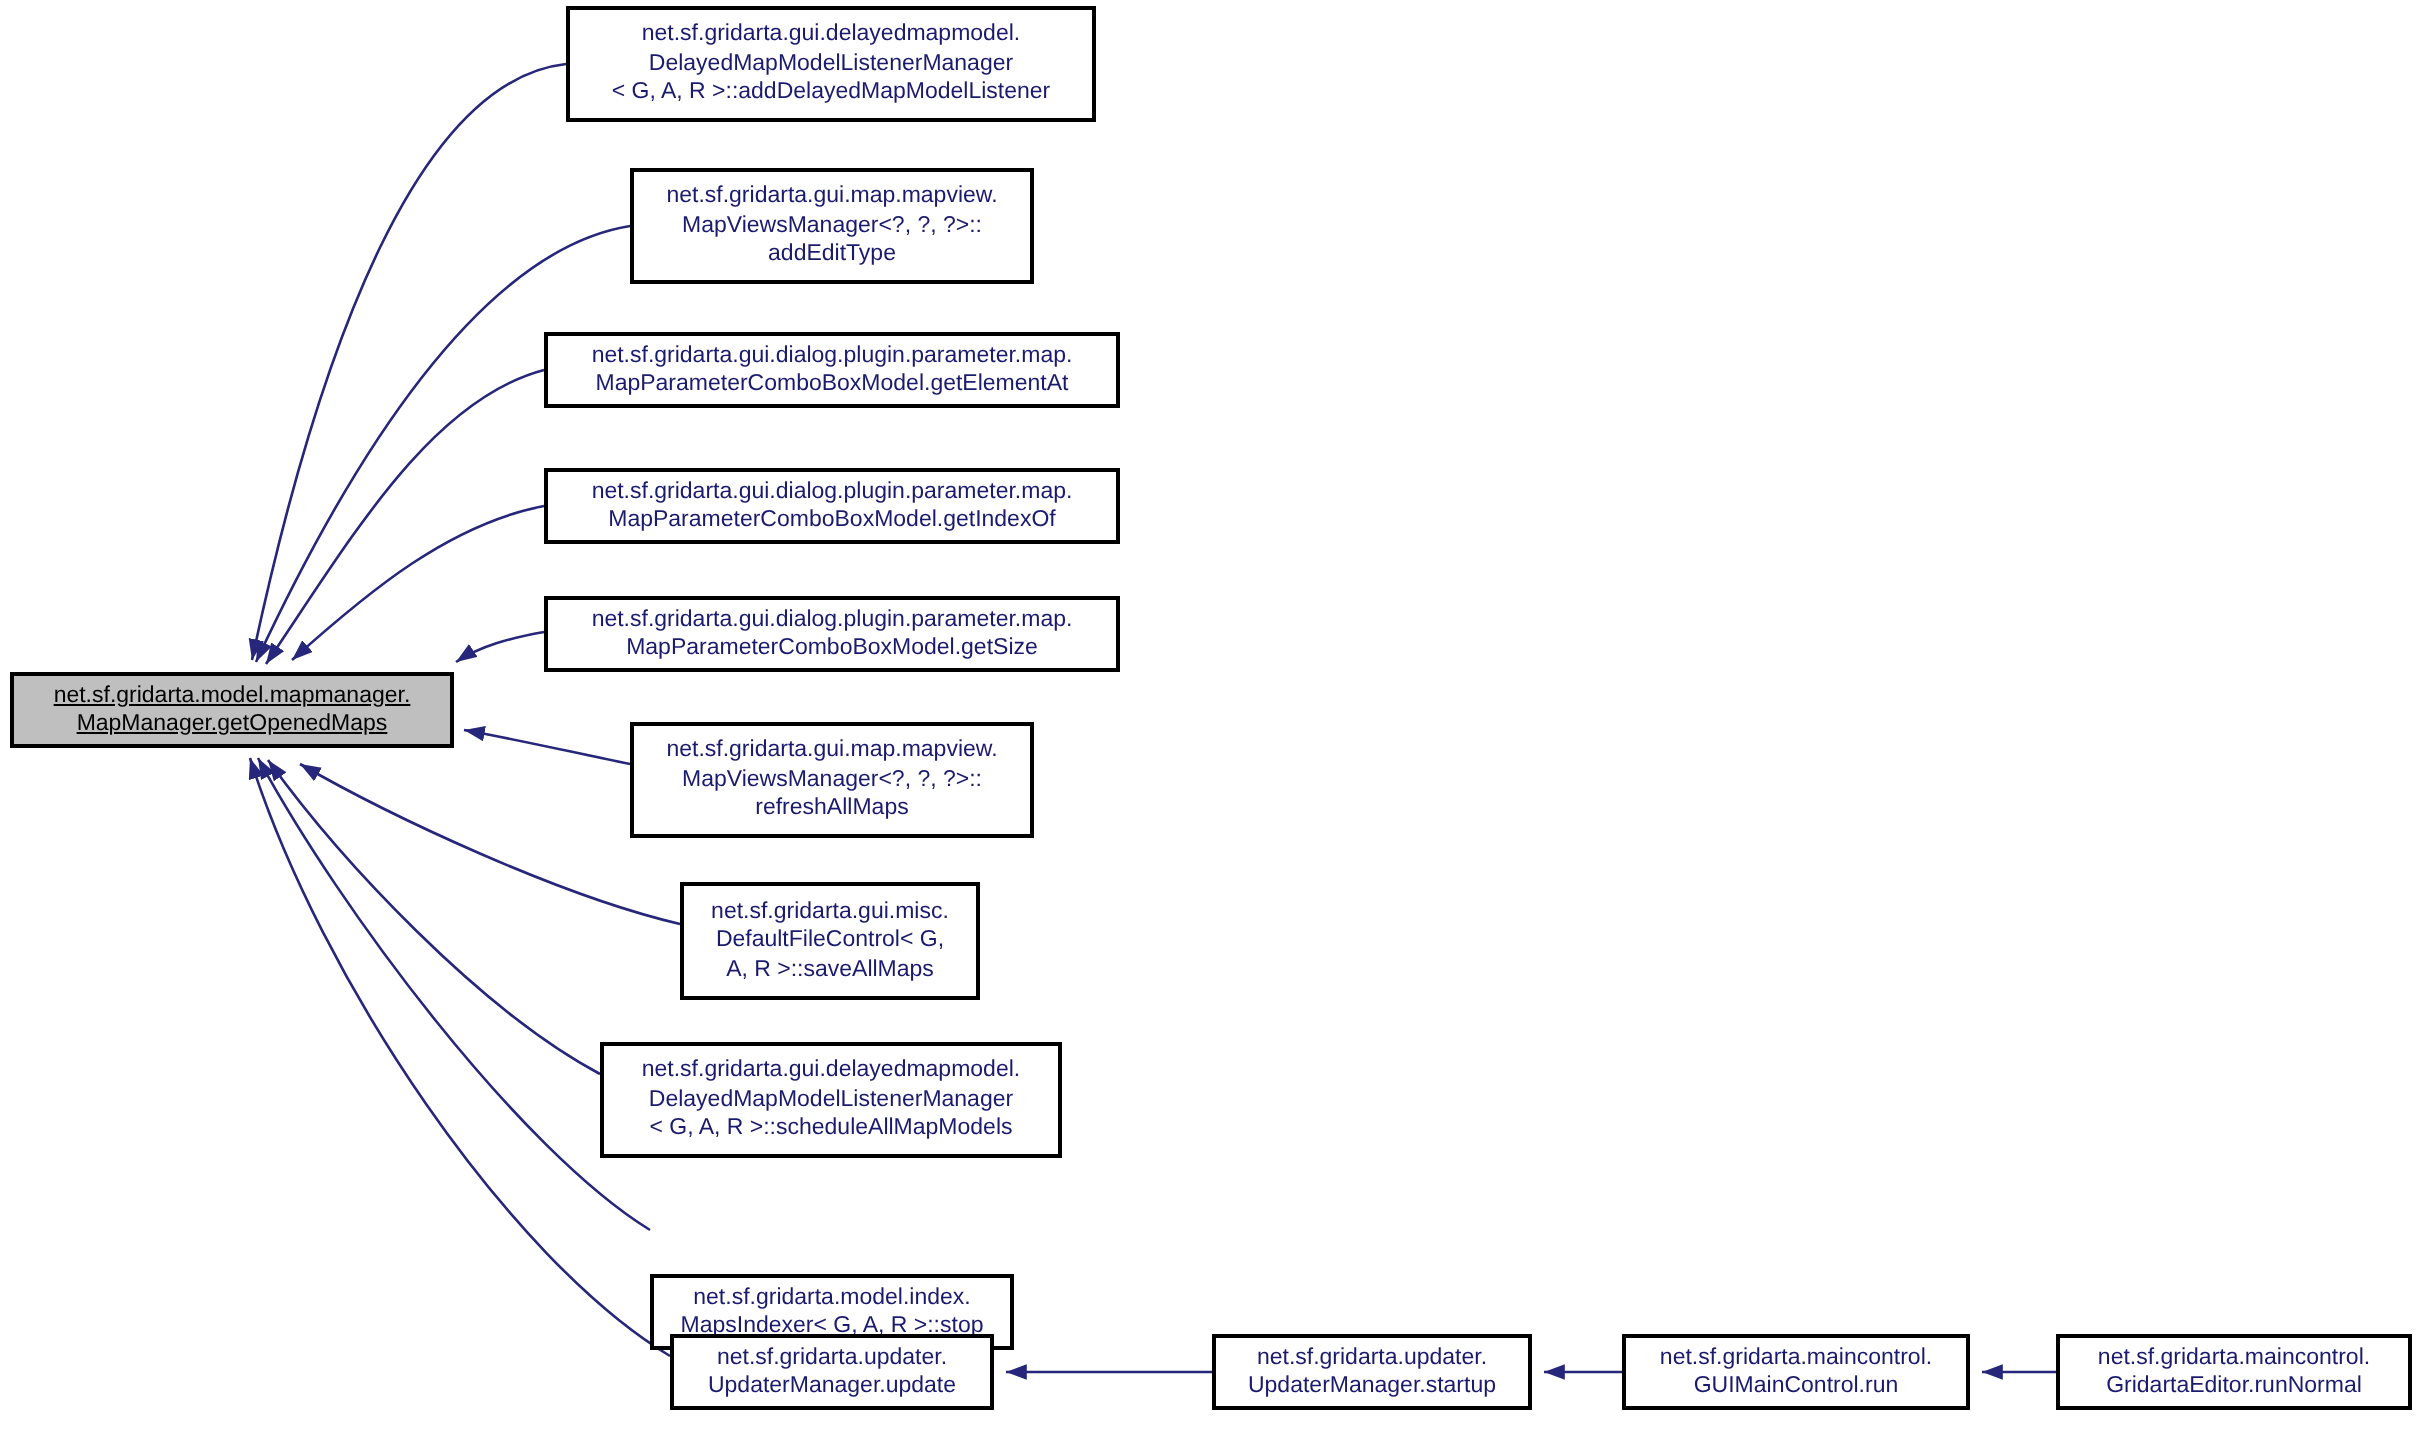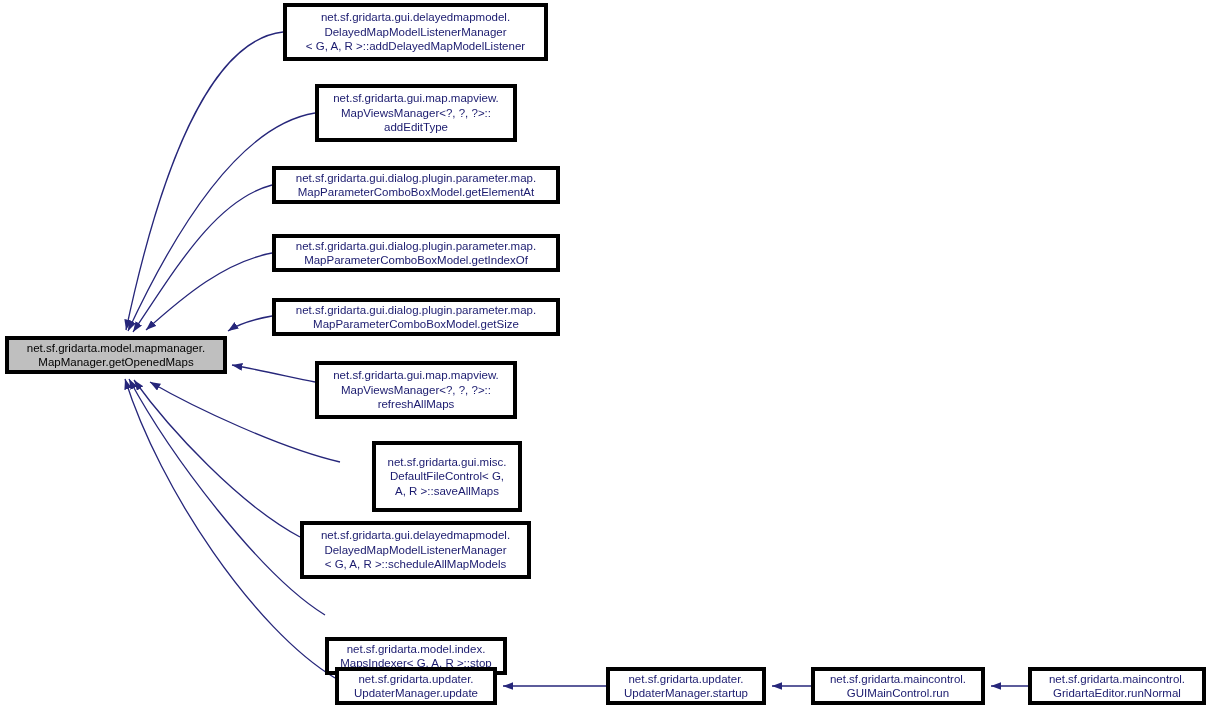--- a/index.html
+++ b/index.html
@@ -20,36 +20,37 @@
   .edges {
     position: absolute;
     left: 0;
     top: 0;
     width: 1211px;
     height: 715px;
   }
   .node {
     position: absolute;
     box-sizing: border-box;
-    border: 4px solid #000000;
+    border: 2px solid #000000;
     background: #ffffff;
     color: #1a1a6e;
     font-size: 11.5px;
     line-height: 14.5px;
     text-align: center;
     display: flex;
     align-items: center;
     justify-content: center;
     padding: 1px 4px;
     white-space: pre-line;
     overflow: hidden;
   }
   .node.root {
     background: #bfbfbf;
     color: #000000;
+    text-decoration: underline;
   }
 </style>
 </head>
 <body>
 
 <div id="canvas">
   <svg class="edges" viewBox="0 0 1211 715" xmlns="http://www.w3.org/2000/svg">
     <defs>
       <marker id="arrow" markerWidth="9" markerHeight="9" refX="8" refY="3" orient="auto" markerUnits="strokeWidth">
         <path d="M0,0 L8,3 L0,6 z" fill="#26267a"></path>
@@ -82,21 +83,21 @@
 addEditType</div>
       <div class="node" style="left: 272px; top: 166px; width: 288px; height: 38px;">net.sf.gridarta.gui.dialog.plugin.parameter.map.
 MapParameterComboBoxModel.getElementAt</div>
       <div class="node" style="left: 272px; top: 234px; width: 288px; height: 38px;">net.sf.gridarta.gui.dialog.plugin.parameter.map.
 MapParameterComboBoxModel.getIndexOf</div>
       <div class="node" style="left: 272px; top: 298px; width: 288px; height: 38px;">net.sf.gridarta.gui.dialog.plugin.parameter.map.
 MapParameterComboBoxModel.getSize</div>
       <div class="node" style="left: 315px; top: 361px; width: 202px; height: 58px;">net.sf.gridarta.gui.map.mapview.
 MapViewsManager&lt;?, ?, ?&gt;::
 refreshAllMaps</div>
-      <div class="node" style="left: 340px; top: 441px; width: 150px; height: 71px; margin-left: 32px;">net.sf.gridarta.gui.misc.
+      <div class="node" style="left: 340px; top: 441px; width: 150px; height: 59px;">net.sf.gridarta.gui.misc.
 DefaultFileControl&lt; G,
 A, R &gt;::saveAllMaps</div>
       <div class="node" style="left: 300px; top: 521px; width: 231px; height: 58px;">net.sf.gridarta.gui.delayedmapmodel.
 DelayedMapModelListenerManager
 &lt; G, A, R &gt;::scheduleAllMapModels</div>
       <div class="node" style="left: 325px; top: 605px; width: 182px; height: 38px; margin-top: 32px;">net.sf.gridarta.model.index.
 MapsIndexer&lt; G, A, R &gt;::stop</div>
       <div class="node" style="left: 335px; top: 667px; width: 162px; height: 38px;">net.sf.gridarta.updater.
 UpdaterManager.update</div>
       <div class="node" style="left: 606px; top: 667px; width: 160px; height: 38px;">net.sf.gridarta.updater.

